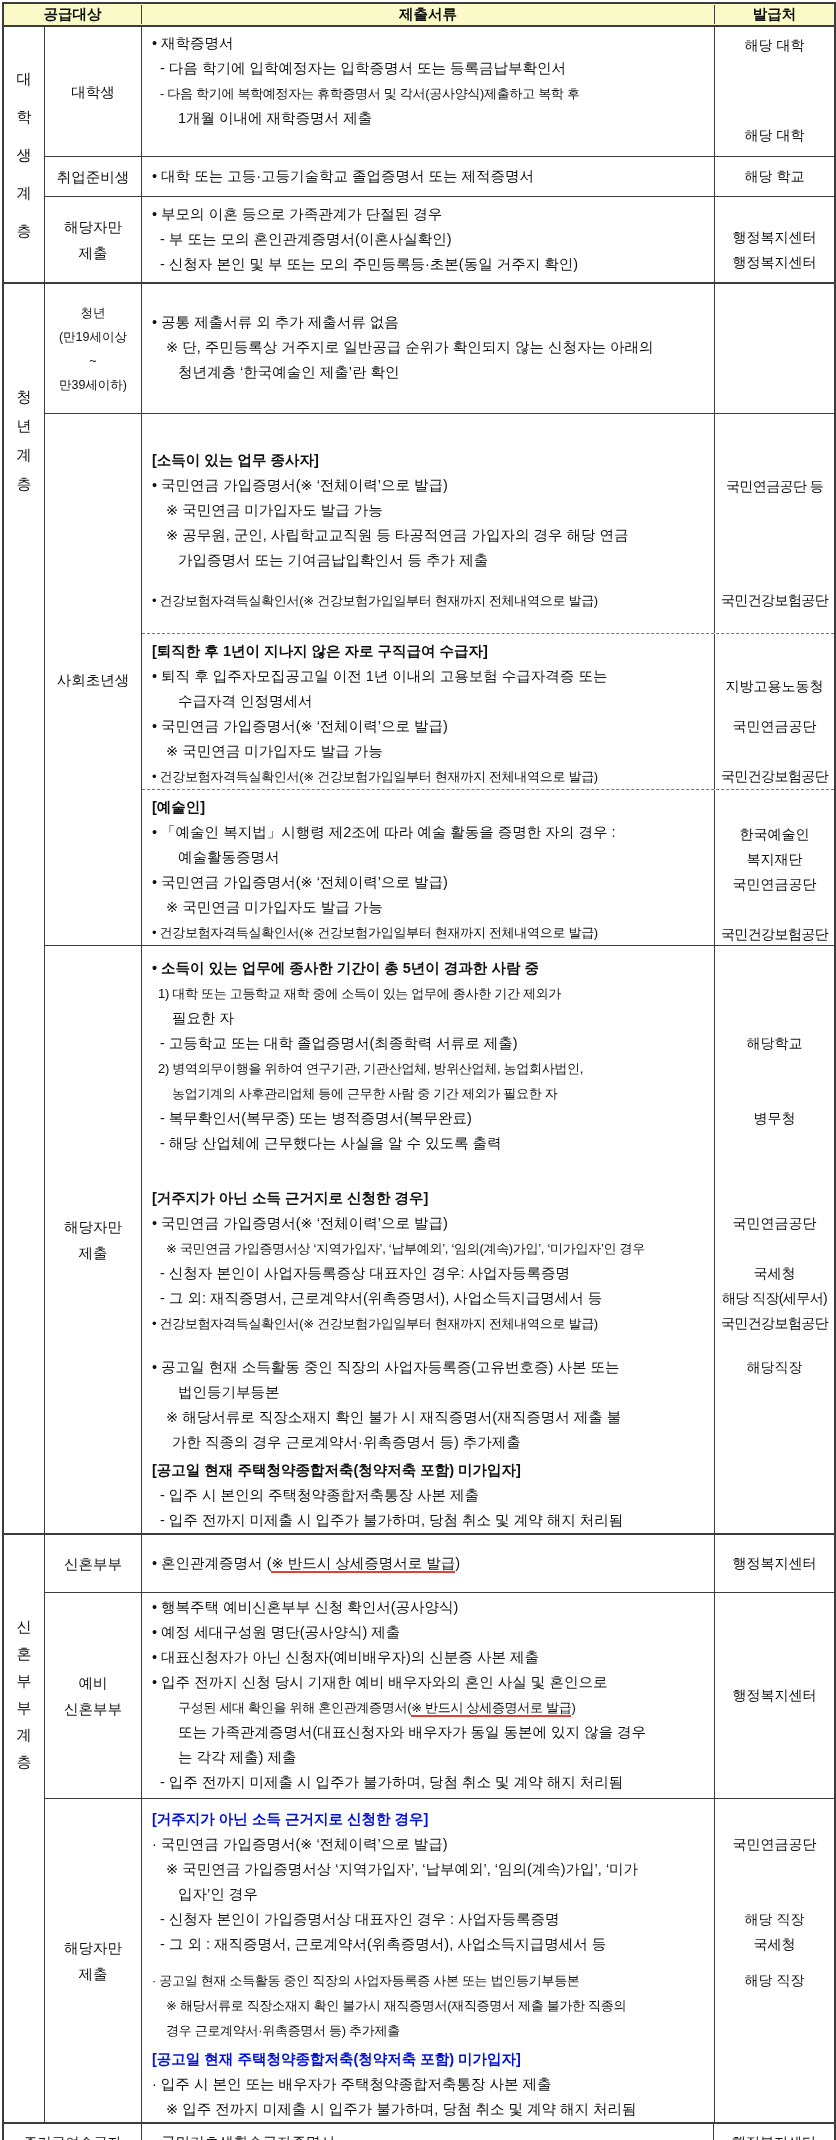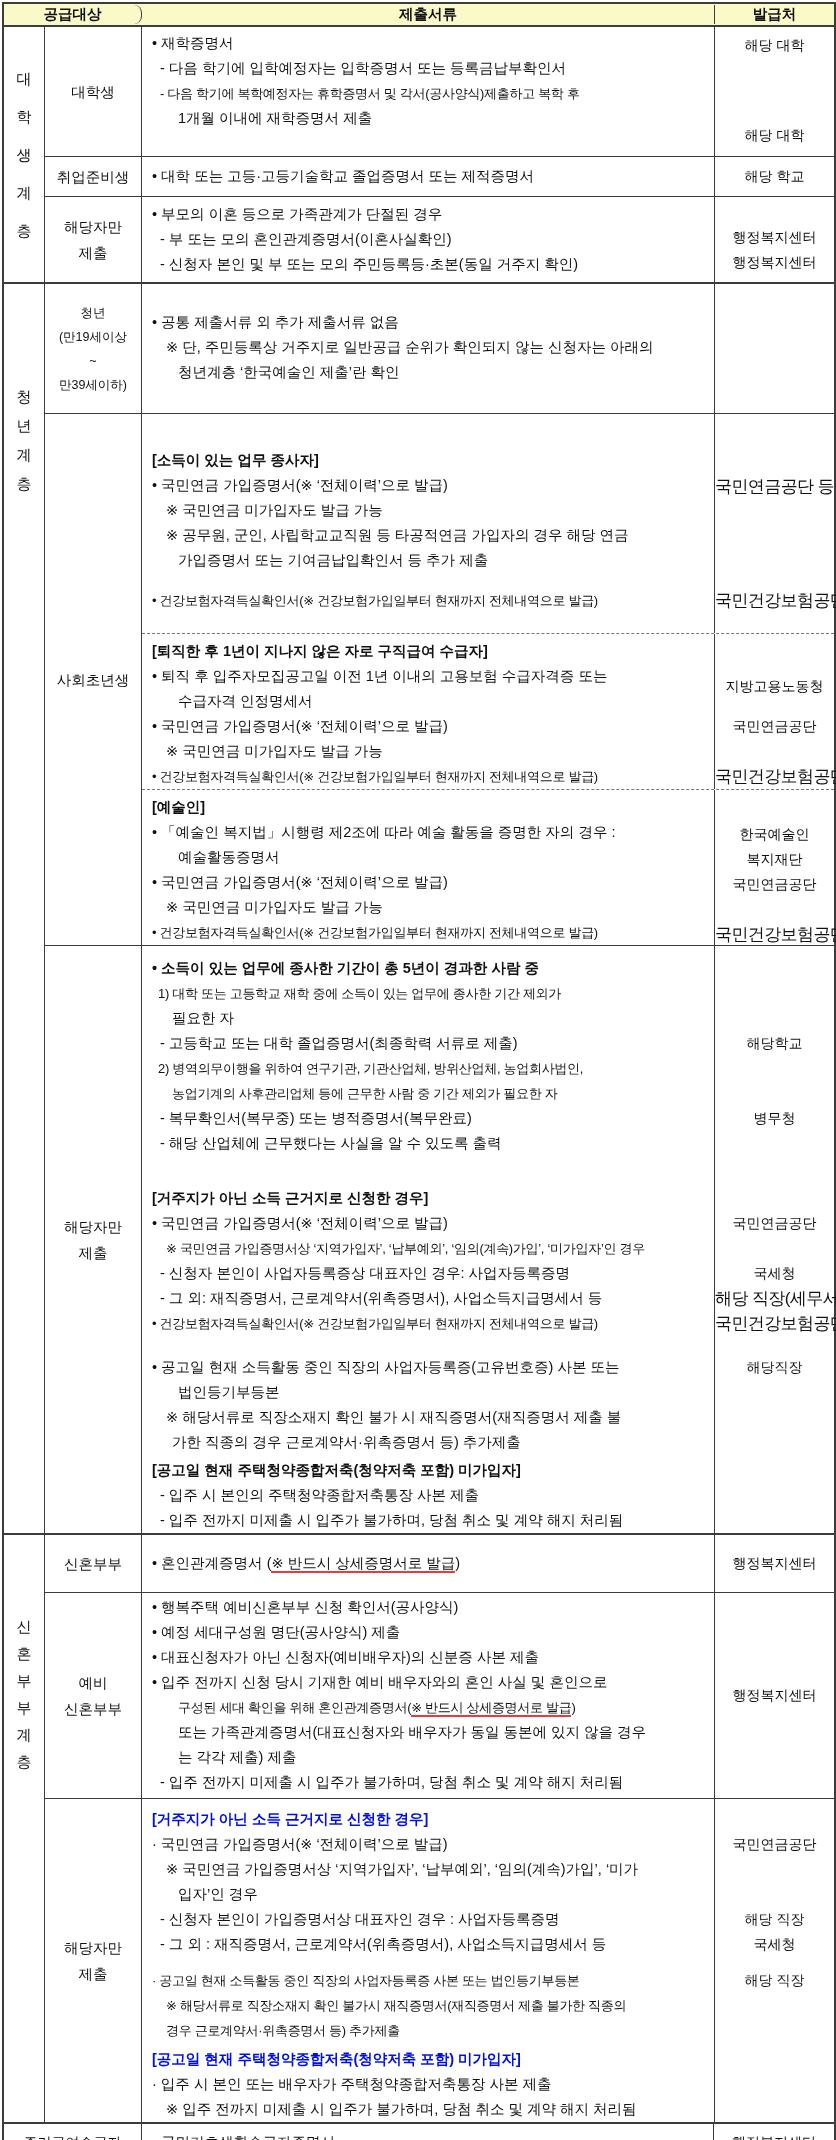--- a/index.html
+++ b/index.html
@@ -1,21 +1,21 @@
 <!DOCTYPE html>
 <html><head>
 <meta charset="utf-8">
 <style>
   html,body{margin:0;padding:0;background:#fff;}
   body{width:836px;font-family:"Liberation Sans","DejaVu Sans",sans-serif;color:#111;}
   .tbl{width:830px;margin:2px 0 0 2px;border:2px solid #3c3c3c;}
   
   .thead{display:flex;background:#fafac8;border-bottom:2px solid #3c3c3c;height:21px;align-items:center;font-weight:bold;font-size:14.5px;}
   .th{text-align:center;}
-  .th1{width:137px;border-right:1px solid #3c3c3c;border-radius:8px;}
+  .th1{width:137px;border-right:1px solid #3c3c3c;}
   .th2{width:572px;border-right:1px solid #3c3c3c;}
   .th3{flex:1;}
   
   .section{display:flex;border-bottom:2px solid #3c3c3c;}
   .section:last-of-type{border-bottom:1px solid #3c3c3c;}
   .gcol{width:40px;border-right:1px solid #3c3c3c;display:flex;justify-content:center;}
   .gtext{white-space:pre-line;text-align:center;font-size:15px;line-height:38px;}
   .g0 .gcol{align-items:center;}
   .g1 .gtext{padding-top:98px;line-height:29px;}
   .g2 .gtext{padding-top:78px;line-height:27px;}
@@ -24,21 +24,21 @@
   .row:last-child{border-bottom:none;}
   .sub{width:96px;border-right:1px solid #3c3c3c;display:flex;align-items:center;justify-content:center;text-align:center;font-size:14.5px;white-space:pre-line;line-height:26px;}
   .sub.sm-label{font-size:12.5px;line-height:24px;}
   .rmain{flex:1;display:flex;flex-direction:column;}
   .block{display:flex;}
   .block.dash{border-bottom:1px dashed #777;}
   .bcontent{width:572px;box-sizing:border-box;padding-left:10px;padding-right:4px;overflow:hidden;}
   .bissuer{flex:1;border-left:1px solid #3c3c3c;position:relative;font-size:14px;}
   .bissuer.cen{display:flex;align-items:center;justify-content:center;}
   .iss{position:absolute;left:0;right:0;text-align:center;line-height:25px;white-space:nowrap;}
-  .iss.sm,.bissuer .sm{font-size:17px;letter-spacing:-0.6px;}
+  .iss.sm,.bissuer .sm{font-size:14px;letter-spacing:-0.6px;}
   
   .ln{font-size:14.5px;line-height:25px;}
   .ln.hd{font-weight:bold;}
   .ln.hd.blue{color:#0010e0;}
   .ln.cond{font-size:13px;letter-spacing:-0.3px;}
   .i0{padding-left:0;}          
   .i1{padding-left:8px;}        
   .i2{padding-left:14px;}       
   .i3{padding-left:26px;}       
   .i4{padding-left:6px;}        

